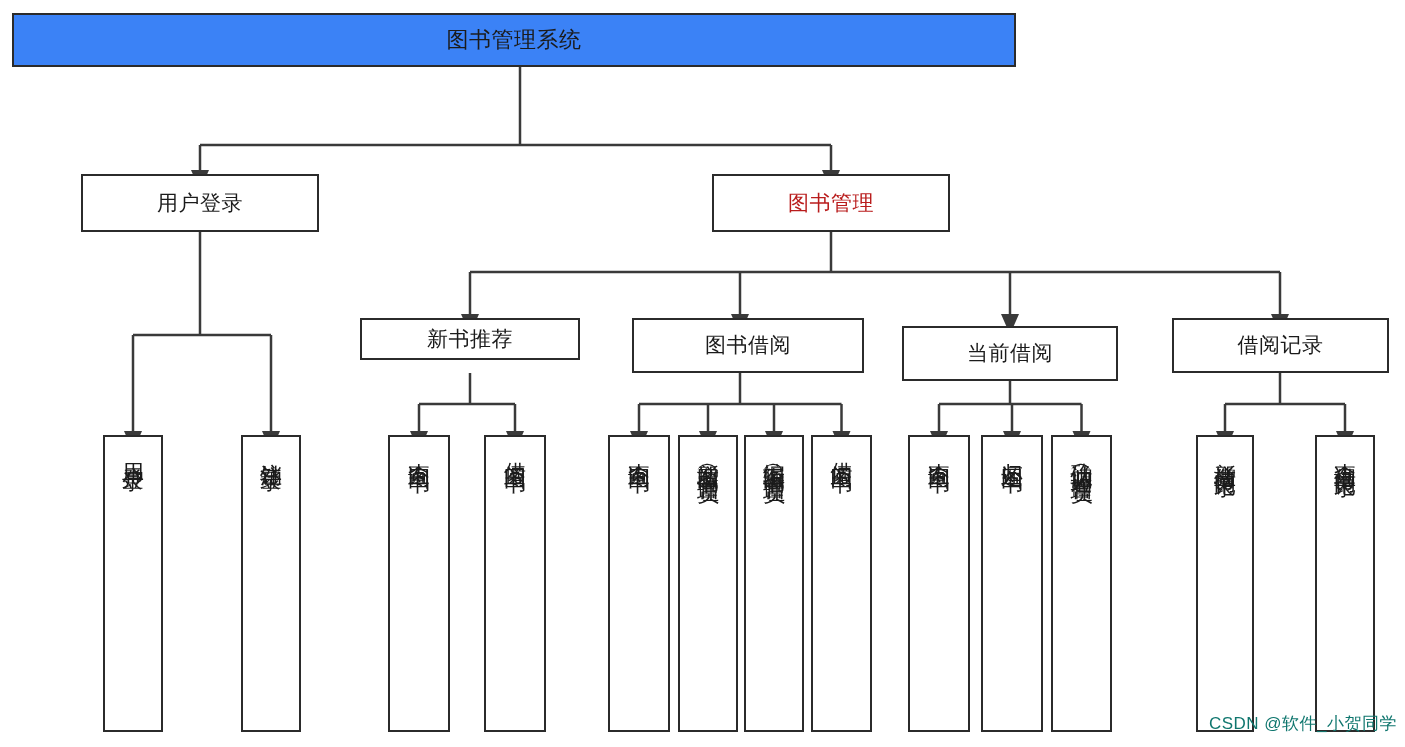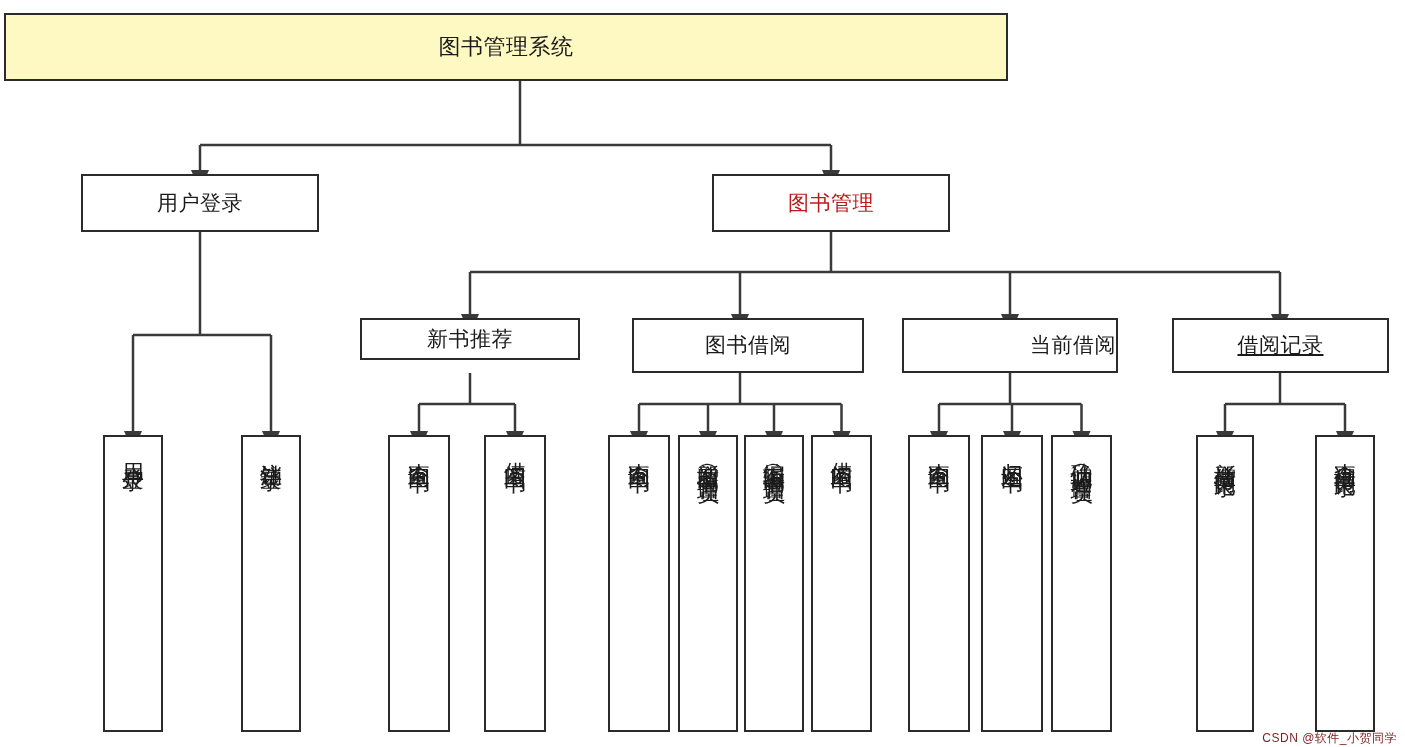--- a/index.html
+++ b/index.html
@@ -55,23 +55,23 @@
     font-size: 22px;
     letter-spacing: 3px;
     line-height: 1;
   }
   .node.root .node-label {
     font-size: 22px;
   }
   .watermark {
     position: absolute;
     right: 8px;
-    bottom: 0;
-    font-size: 12px;
-    color: #7f1d1d;
+    bottom: 12px;
+    font-size: 17px;
+    color: #0f766e;
     letter-spacing: 0.5px;
     white-space: nowrap;
     user-select: none;
   }
 </style>
 </head>
 <body>
 
 <div id="diagram-root">
   <svg class="edges" viewBox="0 0 1405 747">
@@ -111,39 +111,39 @@
         <line x1="1012" y1="404" x2="1012" y2="434" stroke="#3a3a3a" stroke-width="2.5" marker-end="url(#arrowhead)"></line>
         <line x1="1081.5" y1="404" x2="1081.5" y2="434" stroke="#3a3a3a" stroke-width="2.5" marker-end="url(#arrowhead)"></line>
         <line x1="1280" y1="373" x2="1280" y2="404" stroke="#3a3a3a" stroke-width="2.5"></line>
         <line x1="1225" y1="404" x2="1345" y2="404" stroke="#3a3a3a" stroke-width="2.5"></line>
         <line x1="1225" y1="404" x2="1225" y2="434" stroke="#3a3a3a" stroke-width="2.5" marker-end="url(#arrowhead)"></line>
         <line x1="1345" y1="404" x2="1345" y2="434" stroke="#3a3a3a" stroke-width="2.5" marker-end="url(#arrowhead)"></line>
       </g>
   </svg>
 
   <div id="node-layer">
-      <div class="node horizontal root" style="left: 4px; top: 13px; width: 1004px; height: 68px; border-color: rgb(43, 43, 43); background: #fef9c3; color: rgb(27, 27, 27);">
+      <div class="node horizontal root" style="left: 12px; top: 13px; width: 1004px; height: 54px; border-color: rgb(43, 43, 43); background: #3b82f6; color: rgb(27, 27, 27);">
         <span class="node-label">图书管理系统</span>
       </div>
       <div class="node horizontal" style="left: 81px; top: 174px; width: 238px; height: 58px; border-color: rgb(43, 43, 43); background: rgb(255, 255, 255); color: rgb(27, 27, 27);">
         <span class="node-label">用户登录</span>
       </div>
       <div class="node horizontal" style="left: 712px; top: 174px; width: 238px; height: 58px; border-color: rgb(43, 43, 43); background: rgb(255, 255, 255); color: #b91c1c;">
         <span class="node-label">图书管理</span>
       </div>
       <div class="node horizontal" style="left: 360px; top: 318px; width: 220px; height: 42px; border-color: rgb(43, 43, 43); background: rgb(255, 255, 255); color: rgb(27, 27, 27);">
         <span class="node-label">新书推荐</span>
       </div>
       <div class="node horizontal" style="left: 632px; top: 318px; width: 232px; height: 55px; border-color: rgb(43, 43, 43); background: rgb(255, 255, 255); color: rgb(27, 27, 27);">
         <span class="node-label">图书借阅</span>
       </div>
-      <div class="node horizontal" style="left: 902px; top: 318px; width: 216px; height: 55px; border-color: rgb(43, 43, 43); background: rgb(255, 255, 255); color: rgb(27, 27, 27); justify-content: flex-end;">
+      <div class="node horizontal" style="left: 902px; top: 326px; width: 216px; height: 55px; border-color: rgb(43, 43, 43); background: rgb(255, 255, 255); color: rgb(27, 27, 27);">
         <span class="node-label">当前借阅</span>
       </div>
-      <div class="node horizontal" style="left: 1172px; top: 318px; width: 217px; height: 55px; border-color: rgb(43, 43, 43); background: rgb(255, 255, 255); color: rgb(27, 27, 27); text-decoration: underline;">
+      <div class="node horizontal" style="left: 1172px; top: 318px; width: 217px; height: 55px; border-color: rgb(43, 43, 43); background: rgb(255, 255, 255); color: rgb(27, 27, 27);">
         <span class="node-label">借阅记录</span>
       </div>
       <div class="node vertical" style="left: 103px; top: 435px; width: 60px; height: 297px; border-color: rgb(43, 43, 43); background: rgb(255, 255, 255); color: rgb(27, 27, 27);">
         <span class="node-label">用户登录</span>
       </div>
       <div class="node vertical" style="left: 241px; top: 435px; width: 60px; height: 297px; border-color: rgb(43, 43, 43); background: rgb(255, 255, 255); color: rgb(27, 27, 27);">
         <span class="node-label">注销登录</span>
       </div>
       <div class="node vertical" style="left: 388px; top: 435px; width: 62px; height: 297px; border-color: rgb(43, 43, 43); background: rgb(255, 255, 255); color: rgb(27, 27, 27);">
         <span class="node-label">查询图书</span>

